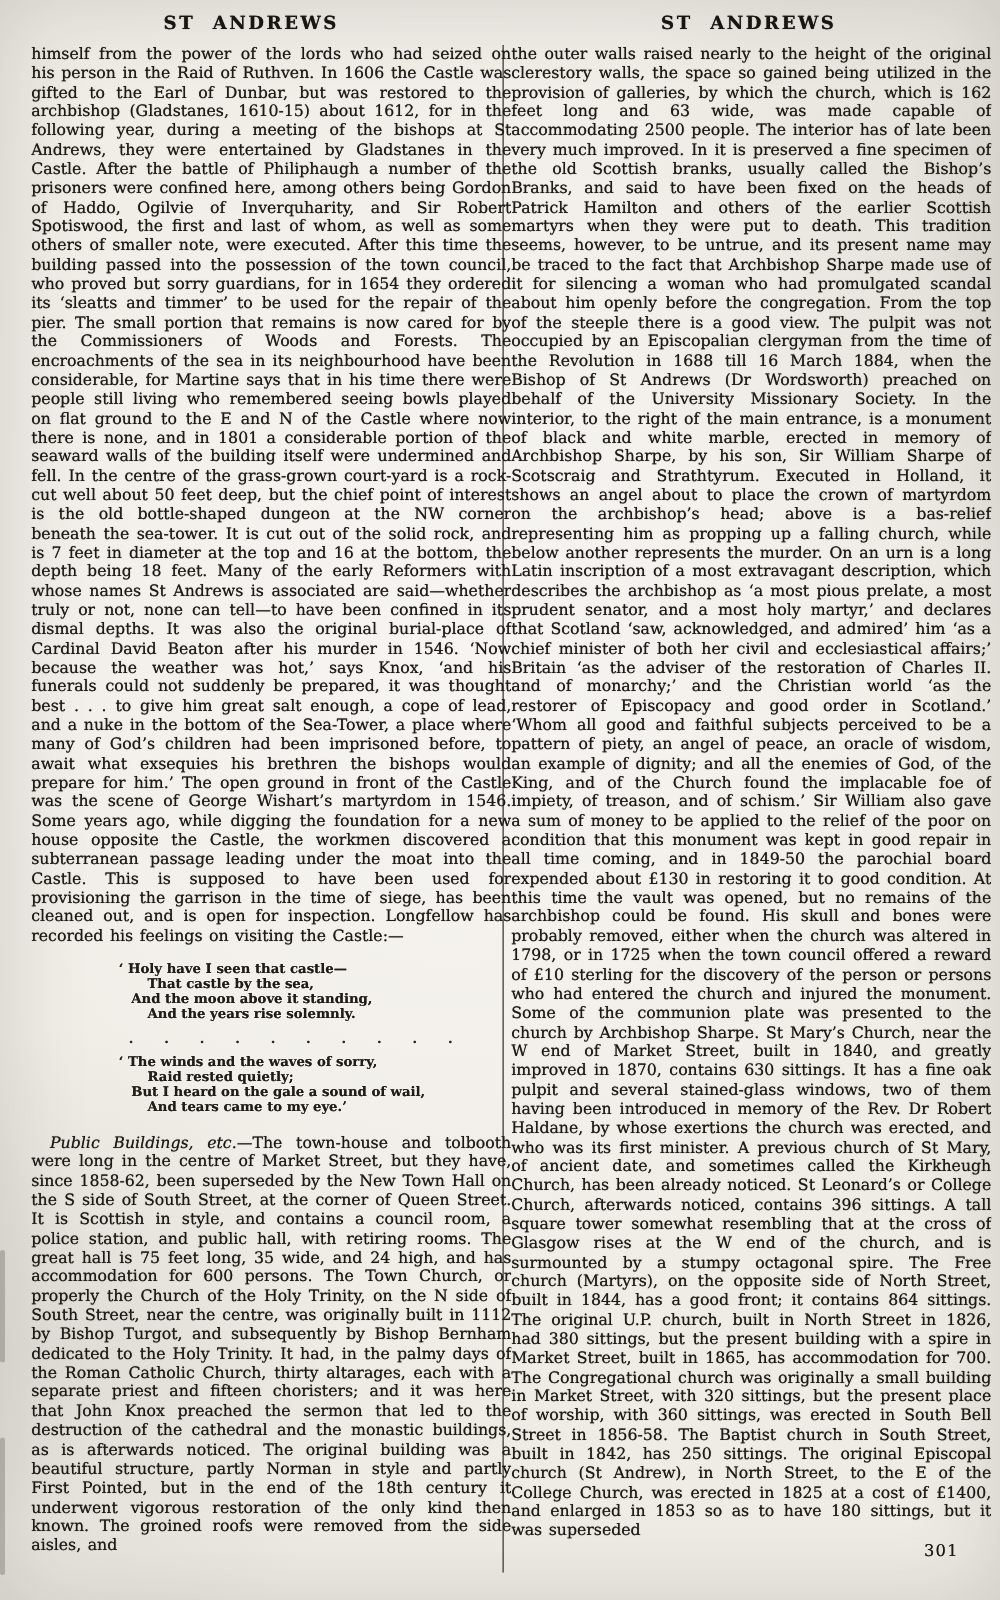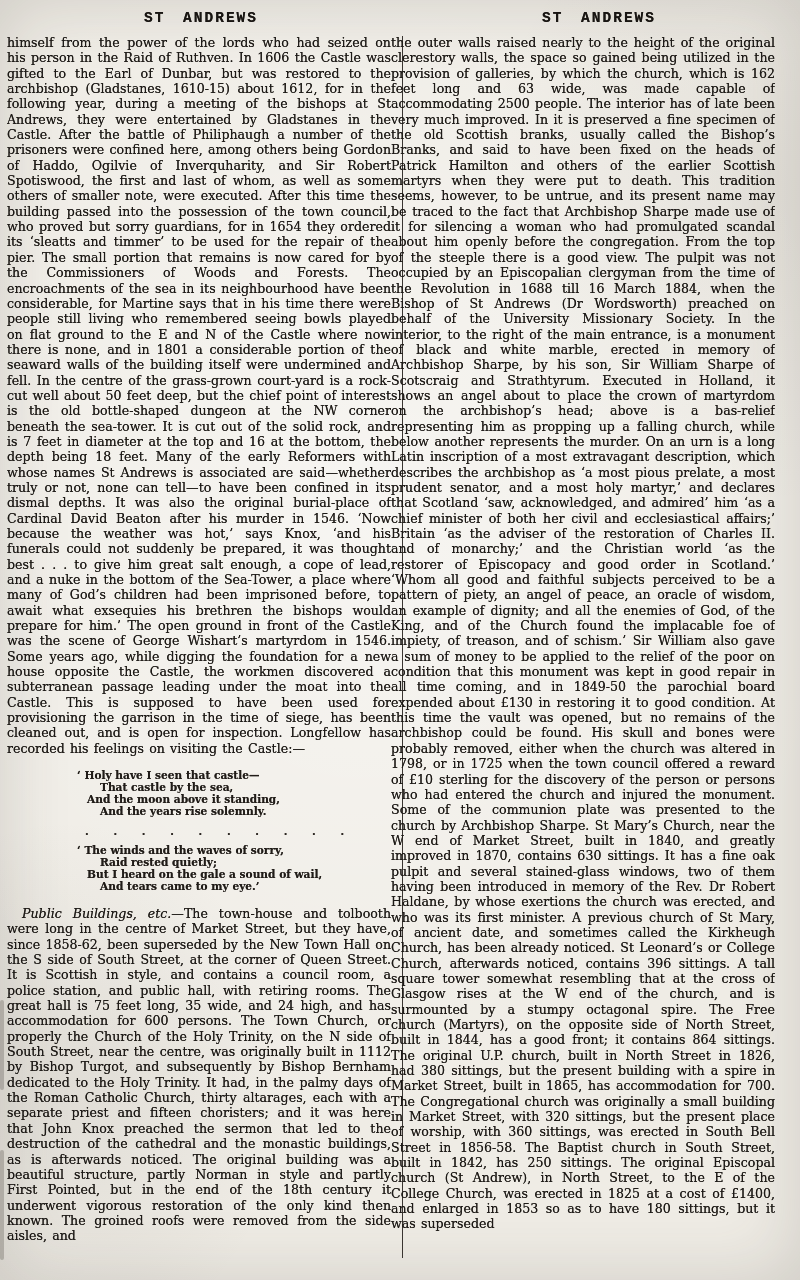--- a/index.html
+++ b/index.html
@@ -36,21 +36,20 @@
     position: absolute;
     top: 0;
     width: 390px;
     text-align: center;
     font-weight: bold;
     font-size: 14.5px;
     letter-spacing: 2px;
     word-spacing: 7px;
     color: #181512;
     text-shadow: 0 0 0.6px rgba(25,20,15,0.85);
-    font-family: Liberation Mono, monospace;
   }
   .head.left  { left: 6px; }
   .head.right { left: 404px; }
   .column-divider {
     position: absolute;
     top: 36px;
     left: 402px;
     width: 1px;
     height: 1222px;
     background: #3a3531;
@@ -60,21 +59,21 @@
     top: 35px;
     left: 0;
     width: 800px;
     height: 1245px;
     display: flex;
   }
   .col {
     height: 1226px;
     overflow: hidden;
   }
-  .col-left  { width: 384px; margin-left: 7px; }
+  .col-left  { width: 384px; margin-left: 25px; }
   .col-right { width: 384px; }
   .body-text {
     margin: 0;
     font-size: 12.6px;
     line-height: 15.35px;
     text-align: justify;
     text-justify: inter-word;
     hyphens: auto;
     -webkit-hyphens: auto;
     word-spacing: 1.2px;
@@ -149,16 +148,17 @@
         <div class="poem-line i1">Raid rested quietly;</div>
         <div class="poem-line i2">But I heard on the gale a sound of wail,</div>
         <div class="poem-line i1">And tears came to my eye.’</div>
       </div>
 
       <p class="body-text indented"><span class="lead-italic">Public Buildings, etc.</span><span>—The town-house and tolbooth were long in the centre of Market Street, but they have, since 1858-62, been superseded by the New Town Hall on the S side of South Street, at the corner of Queen Street.  It is Scottish in style, and contains a council room, a police station, and public hall, with retiring rooms.  The great hall is 75 feet long, 35 wide, and 24 high, and has accommodation for 600 persons.  The Town Church, or properly the Church of the Holy Trinity, on the N side of South Street, near the centre, was originally built in 1112 by Bishop Turgot, and subsequently by Bishop Bernham dedicated to the Holy Trinity.  It had, in the palmy days of the Roman Catholic Church, thirty altarages, each with a separate priest and fifteen choristers; and it was here that John Knox preached the sermon that led to the destruction of the cathedral and the monastic buildings, as is afterwards noticed.  The original building was a beautiful structure, partly Norman in style and partly First Pointed, but in the end of the 18th century it underwent vigorous restoration of the only kind then known. The groined roofs were removed from the side aisles, and</span></p>
     </div>
 
     <div class="col col-right">
       <p class="body-text">the outer walls raised nearly to the height of the original clerestory walls, the space so gained being utilized in the provision of galleries, by which the church, which is 162 feet long and 63 wide, was made capable of accommodating 2500 people.  The interior has of late been very much improved.  In it is preserved a fine specimen of the old Scottish branks, usually called the Bishop’s Branks, and said to have been fixed on the heads of Patrick Hamilton and others of the earlier Scottish martyrs when they were put to death.  This tradition seems, however, to be untrue, and its present name may be traced to the fact that Archbishop Sharpe made use of it for silencing a woman who had promulgated scandal about him openly before the congregation.  From the top of the steeple there is a good view.  The pulpit was not occupied by an Episcopalian clergyman from the time of the Revolution in 1688 till 16 March 1884, when the Bishop of St Andrews (Dr Wordsworth) preached on behalf of the University Missionary Society.  In the interior, to the right of the main entrance, is a monument of black and white marble, erected in memory of Archbishop Sharpe, by his son, Sir William Sharpe of Scotscraig and Strathtyrum.  Executed in Holland, it shows an angel about to place the crown of martyrdom on the archbishop’s head; above is a bas-relief representing him as propping up a falling church, while below another represents the murder.  On an urn is a long Latin inscription of a most extravagant description, which describes the archbishop as ‘a most pious prelate, a most prudent senator, and a most holy martyr,’ and declares that Scotland ‘saw, acknowledged, and admired’ him ‘as a chief minister of both her civil and ecclesiastical affairs;’ Britain ‘as the adviser of the restoration of Charles II. and of monarchy;’ and the Christian world ‘as the restorer of Episcopacy and good order in Scotland.’  ‘Whom all good and faithful subjects perceived to be a pattern of piety, an angel of peace, an oracle of wisdom, an example of dignity; and all the enemies of God, of the King, and of the Church found the implacable foe of impiety, of treason, and of schism.’  Sir William also gave a sum of money to be applied to the relief of the poor on condition that this monument was kept in good repair in all time coming, and in 1849-50 the parochial board expended about £130 in restoring it to good condition. At this time the vault was opened, but no remains of the archbishop could be found.  His skull and bones were probably removed, either when the church was altered in 1798, or in 1725 when the town council offered a reward of £10 sterling for the discovery of the person or persons who had entered the church and injured the monument.  Some of the communion plate was presented to the church by Archbishop Sharpe.  St Mary’s Church, near the W end of Market Street, built in 1840, and greatly improved in 1870, contains 630 sittings.  It has a fine oak pulpit and several stained-glass windows, two of them having been introduced in memory of the Rev. Dr Robert Haldane, by whose exertions the church was erected, and who was its first minister.  A previous church of St Mary, of ancient date, and sometimes called the Kirkheugh Church, has been already noticed.  St Leonard’s or College Church, afterwards noticed, contains 396 sittings.  A tall square tower somewhat resembling that at the cross of Glasgow rises at the W end of the church, and is surmounted by a stumpy octagonal spire. The Free church (Martyrs), on the opposite side of North Street, built in 1844, has a good front; it contains 864 sittings.  The original U.P. church, built in North Street in 1826, had 380 sittings, but the present building with a spire in Market Street, built in 1865, has accommodation for 700.  The Congregational church was originally a small building in Market Street, with 320 sittings, but the present place of worship, with 360 sittings, was erected in South Bell Street in 1856-58. The Baptist church in South Street, built in 1842, has 250 sittings.  The original Episcopal church (St Andrew), in North Street, to the E of the College Church, was erected in 1825 at a cost of £1400, and enlarged in 1853 so as to have 180 sittings, but it was superseded</p>
+      <div class="page-number">301</div>
     </div>
 
   </div>
 </div>
 
 </body></html>

